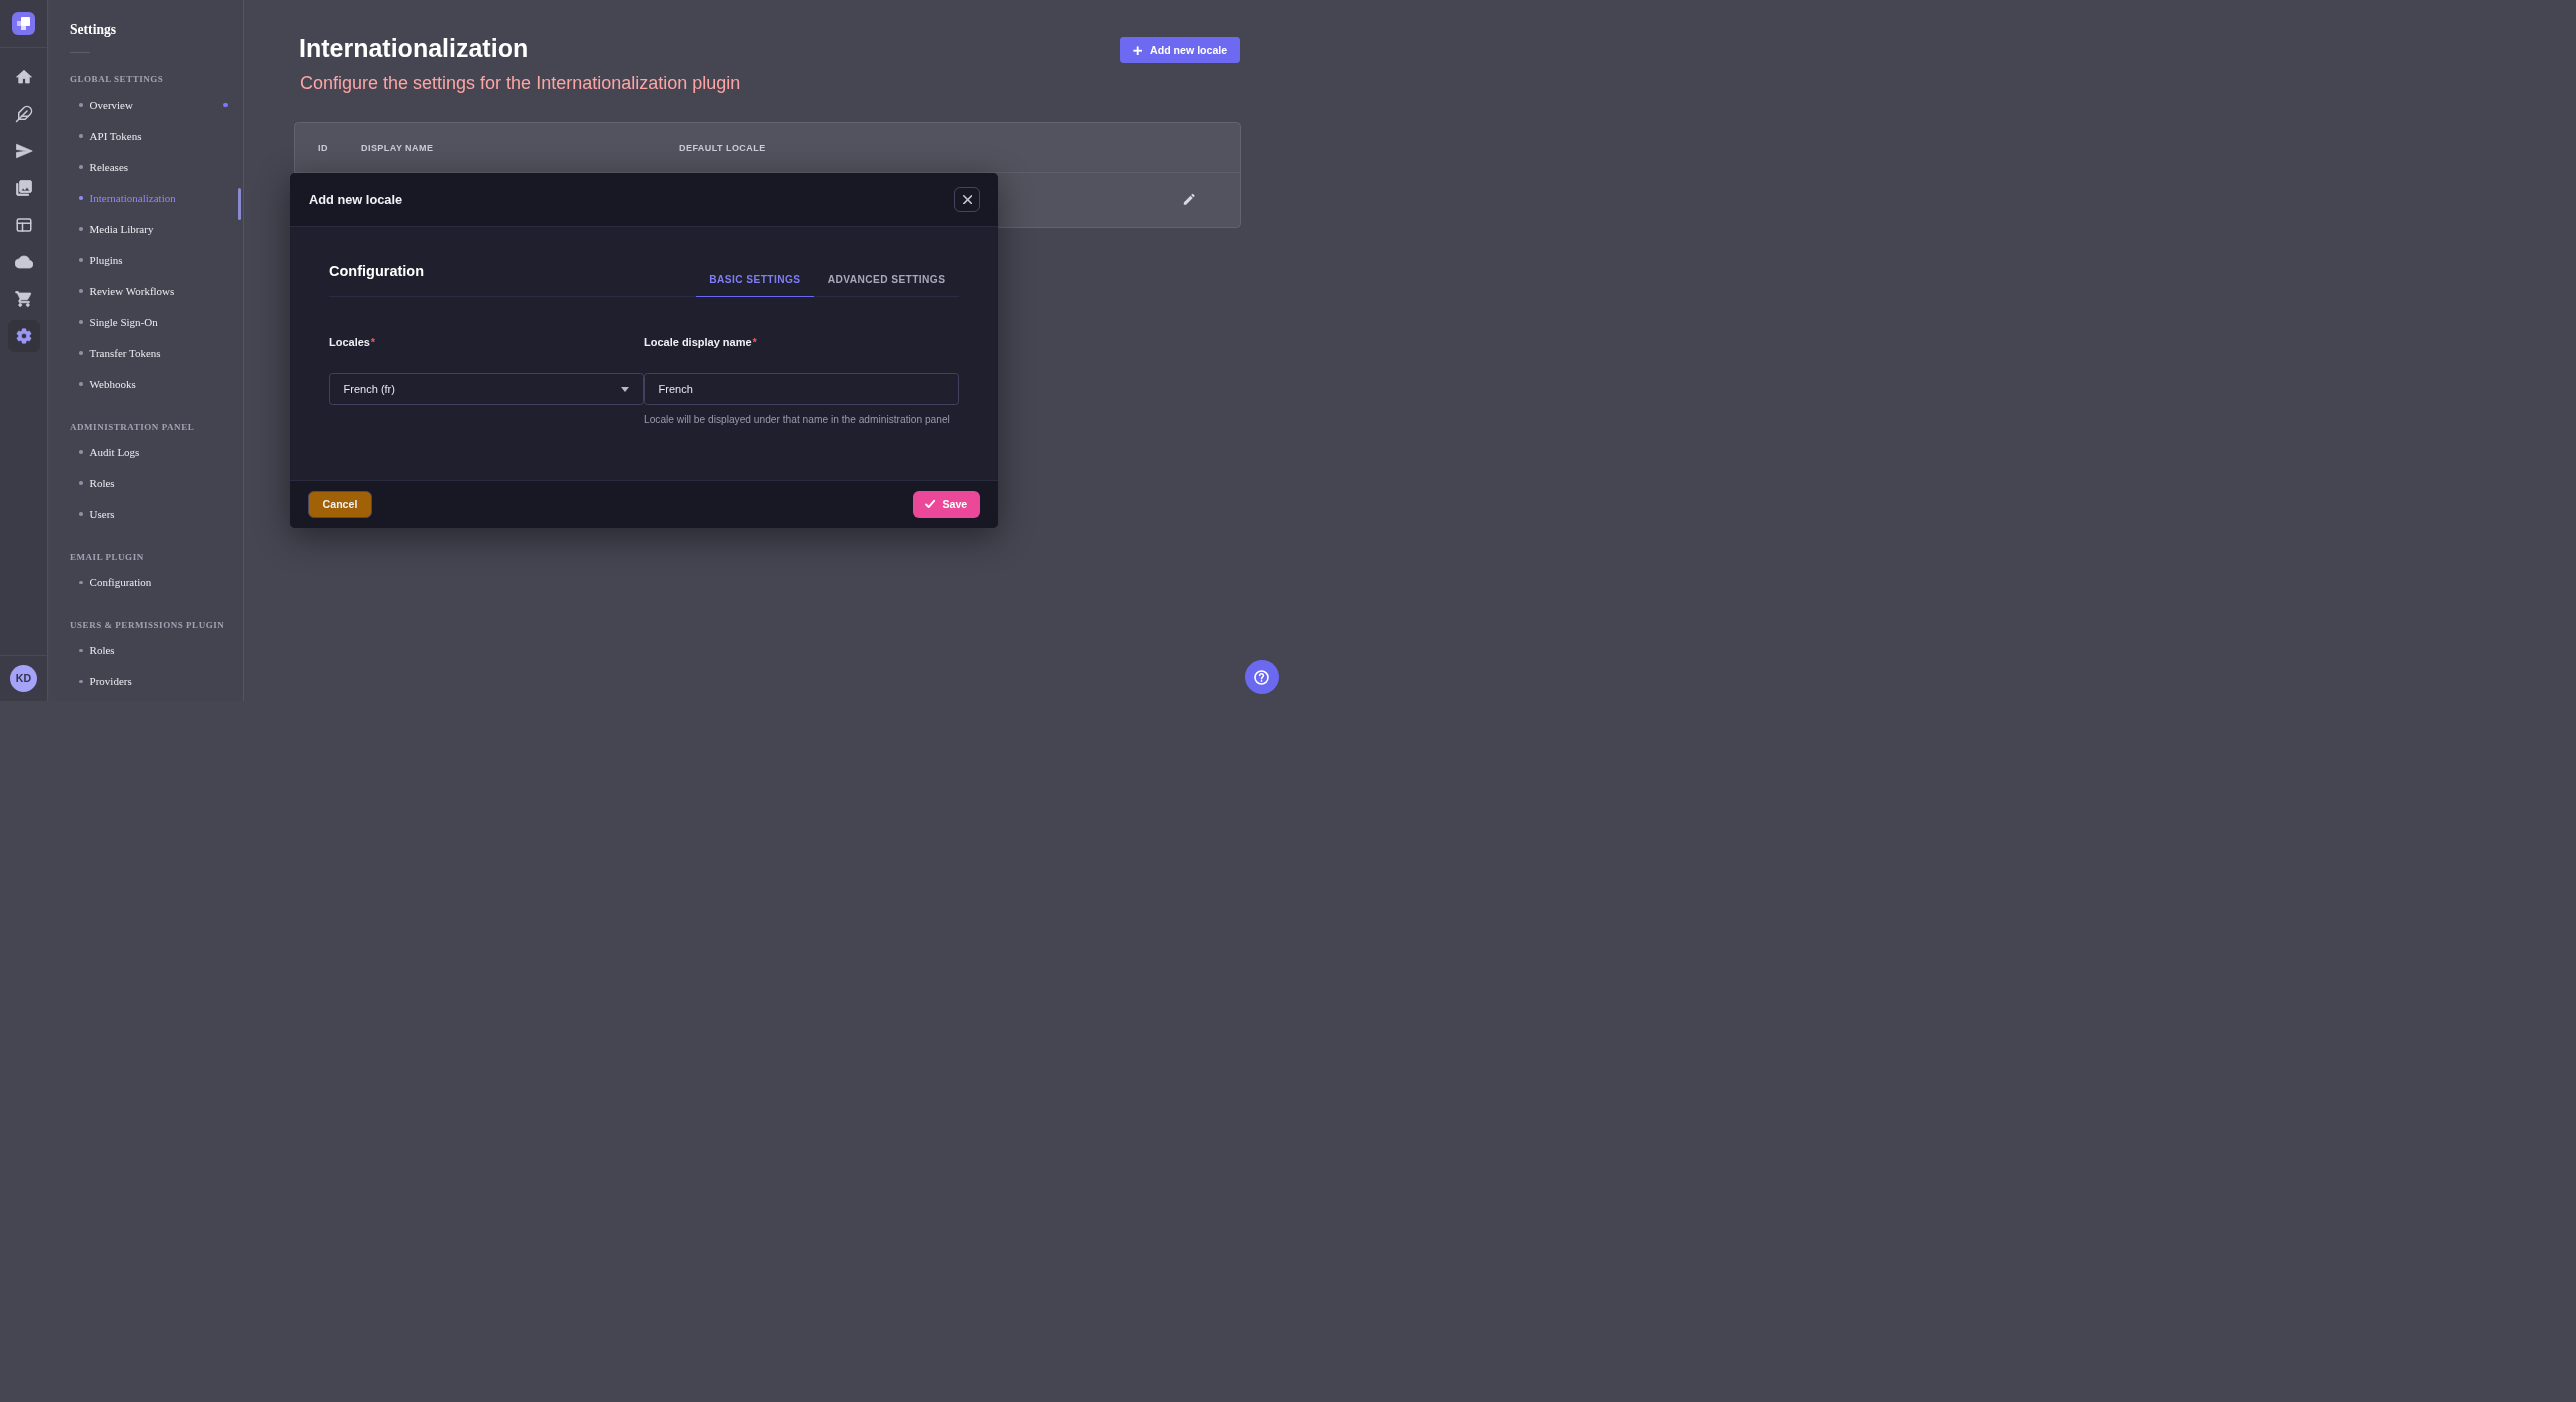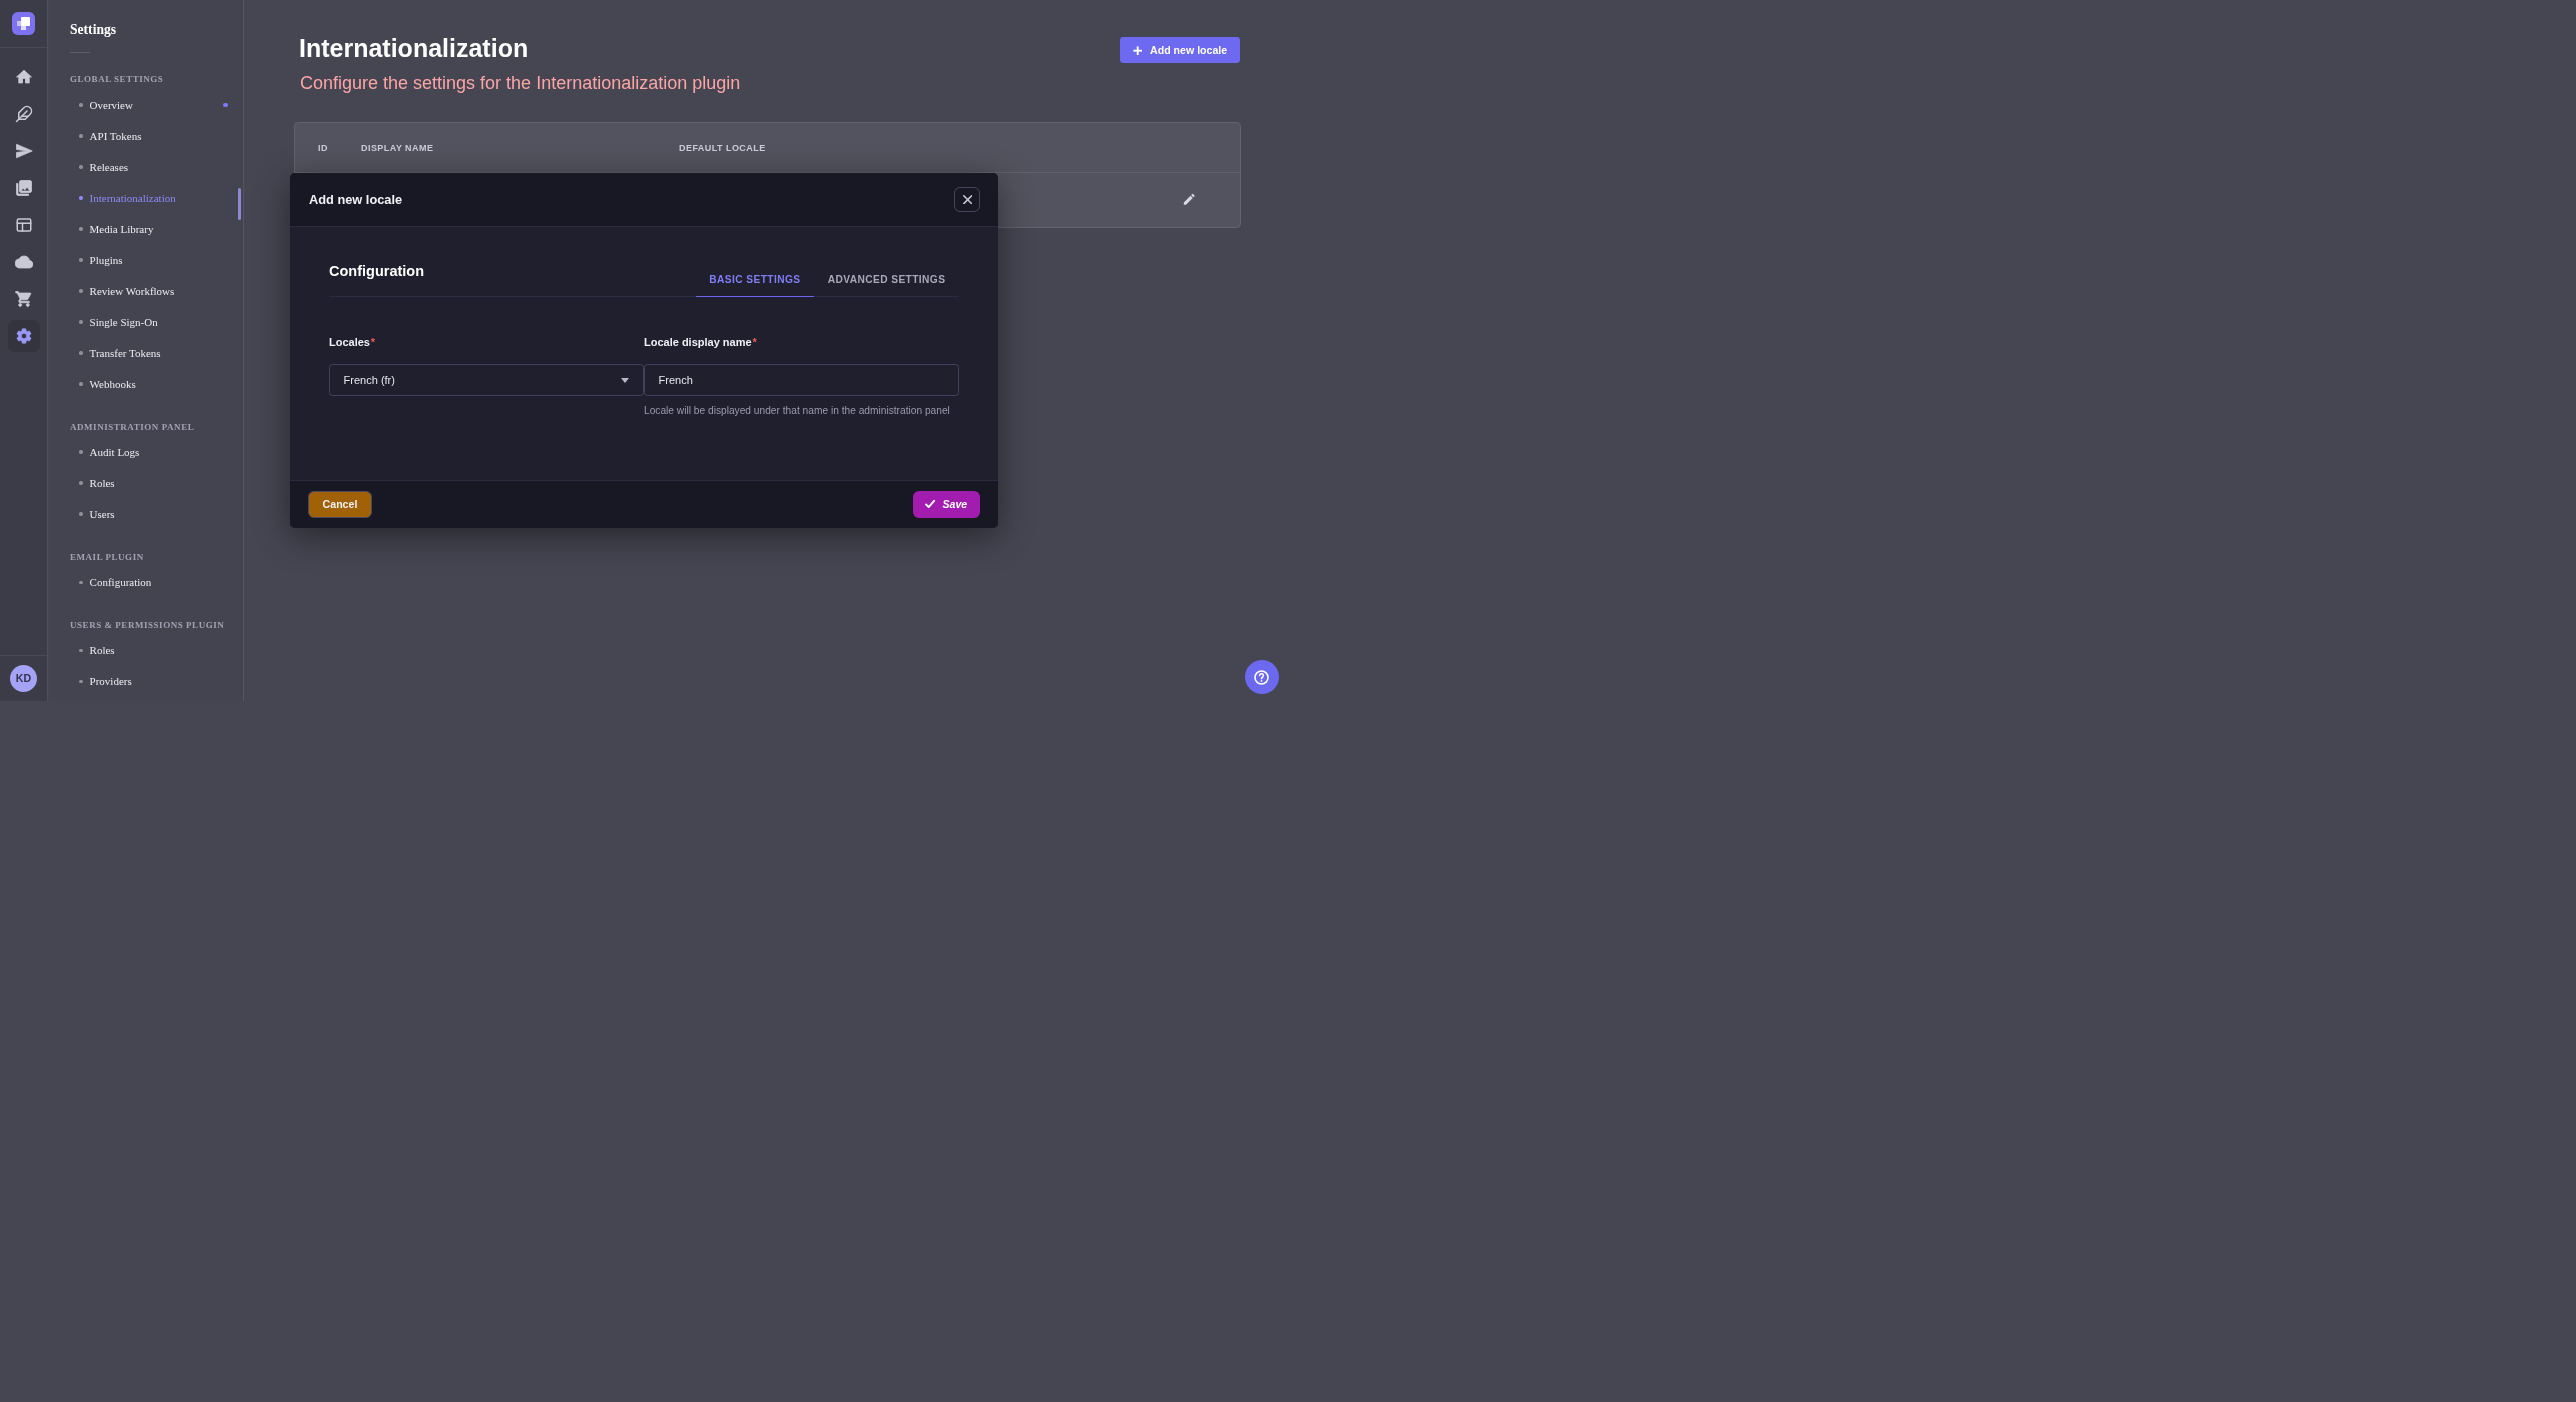--- a/index.html
+++ b/index.html
@@ -62,29 +62,29 @@
   .modal-body { padding:36px 39px 0; }
   .config-row { display:flex; align-items:flex-end; justify-content:space-between; border-bottom:0.9px solid #2b2b42; }
   .config-title { color:#ffffff; font-size:14.5px; font-weight:600; padding-bottom:17px; }
   .tabs { display:flex; }
   .tab { font-size:10.2px; font-weight:700; letter-spacing:.04em; color:#a8a8ba; padding:0 13.6px 11px; cursor:pointer; margin-bottom:-0.9px; }
   .tab.active { color:#807ef5; border-bottom:1.7px solid #6b67f2; }
   .fields { display:flex; margin-top:37px; }
   .field { flex:1; }
   .field-label { color:#f0f0f5; font-size:11px; font-weight:600; }
   .req { color:#ee5e52; margin-left:0.9px; }
-  .control { margin-top:15px; height:32px; border:0.9px solid #41415d; border-radius:3.4px; background:transparent; display:flex; align-items:center; padding:0 13.6px; width:100%; }
+  .control { margin-top:24px; height:32px; border:0.9px solid #41415d; border-radius:3.4px; background:transparent; display:flex; align-items:center; padding:0 13.6px; width:100%; }
   .select { justify-content:space-between; cursor:pointer; }
   .control-text { color:#e8e8f0; font-size:11px; }
   .caret { width:0; height:0; border-left:4.3px solid transparent; border-right:4.3px solid transparent; border-top:5.1px solid #b8b8ca; }
   input.text-input { color:#e8e8f0; font-size:11px; font-family:inherit; outline:none; }
   .hint { margin-top:7.7px; color:#9a9aad; font-size:10.2px; line-height:1.4; max-width:332px; }
   .modal-foot { position:absolute; left:0; right:0; bottom:0; height:48px; background:#181824; border-top:0.9px solid #2b2b40; display:flex; align-items:center; justify-content:space-between; padding:0 18px; }
   .btn-cancel { height:26.4px; padding:0 13.6px; background:#a16207; border:0.9px solid #4a4a68; border-radius:6px; color:#f0f0f5; font-size:10.6px; font-weight:600; cursor:pointer; font-family:inherit; }
-  .btn-save { height:26.4px; padding:0 12.8px; background:#a21caf; border:none; border-radius:6px; color:#ffffff; font-size:10.6px; font-weight:600; cursor:pointer; display:flex; align-items:center; gap:6.8px; font-family:inherit;font-style:italic; }
+  .btn-save { height:26.4px; padding:0 12.8px; background:#ec4899; border:none; border-radius:6px; color:#ffffff; font-size:10.6px; font-weight:600; cursor:pointer; display:flex; align-items:center; gap:6.8px; font-family:inherit; }
   .btn-save svg { width:10.2px; height:10.2px; stroke:#fff; stroke-width:2.6; fill:none; stroke-linecap:round; stroke-linejoin:round; }
 
   .help-fab { position:absolute; right:9.4px; bottom:6.8px; width:34px; height:34px; border-radius:50%; background:#6c69f1; border:none; display:flex; align-items:center; justify-content:center; cursor:pointer; z-index:6; }
   .help-fab svg { width:19px; height:19px; }
 </style>
 </head>
 <body>
 
 <nav class="rail">
   <div class="rail-logo-wrap">

